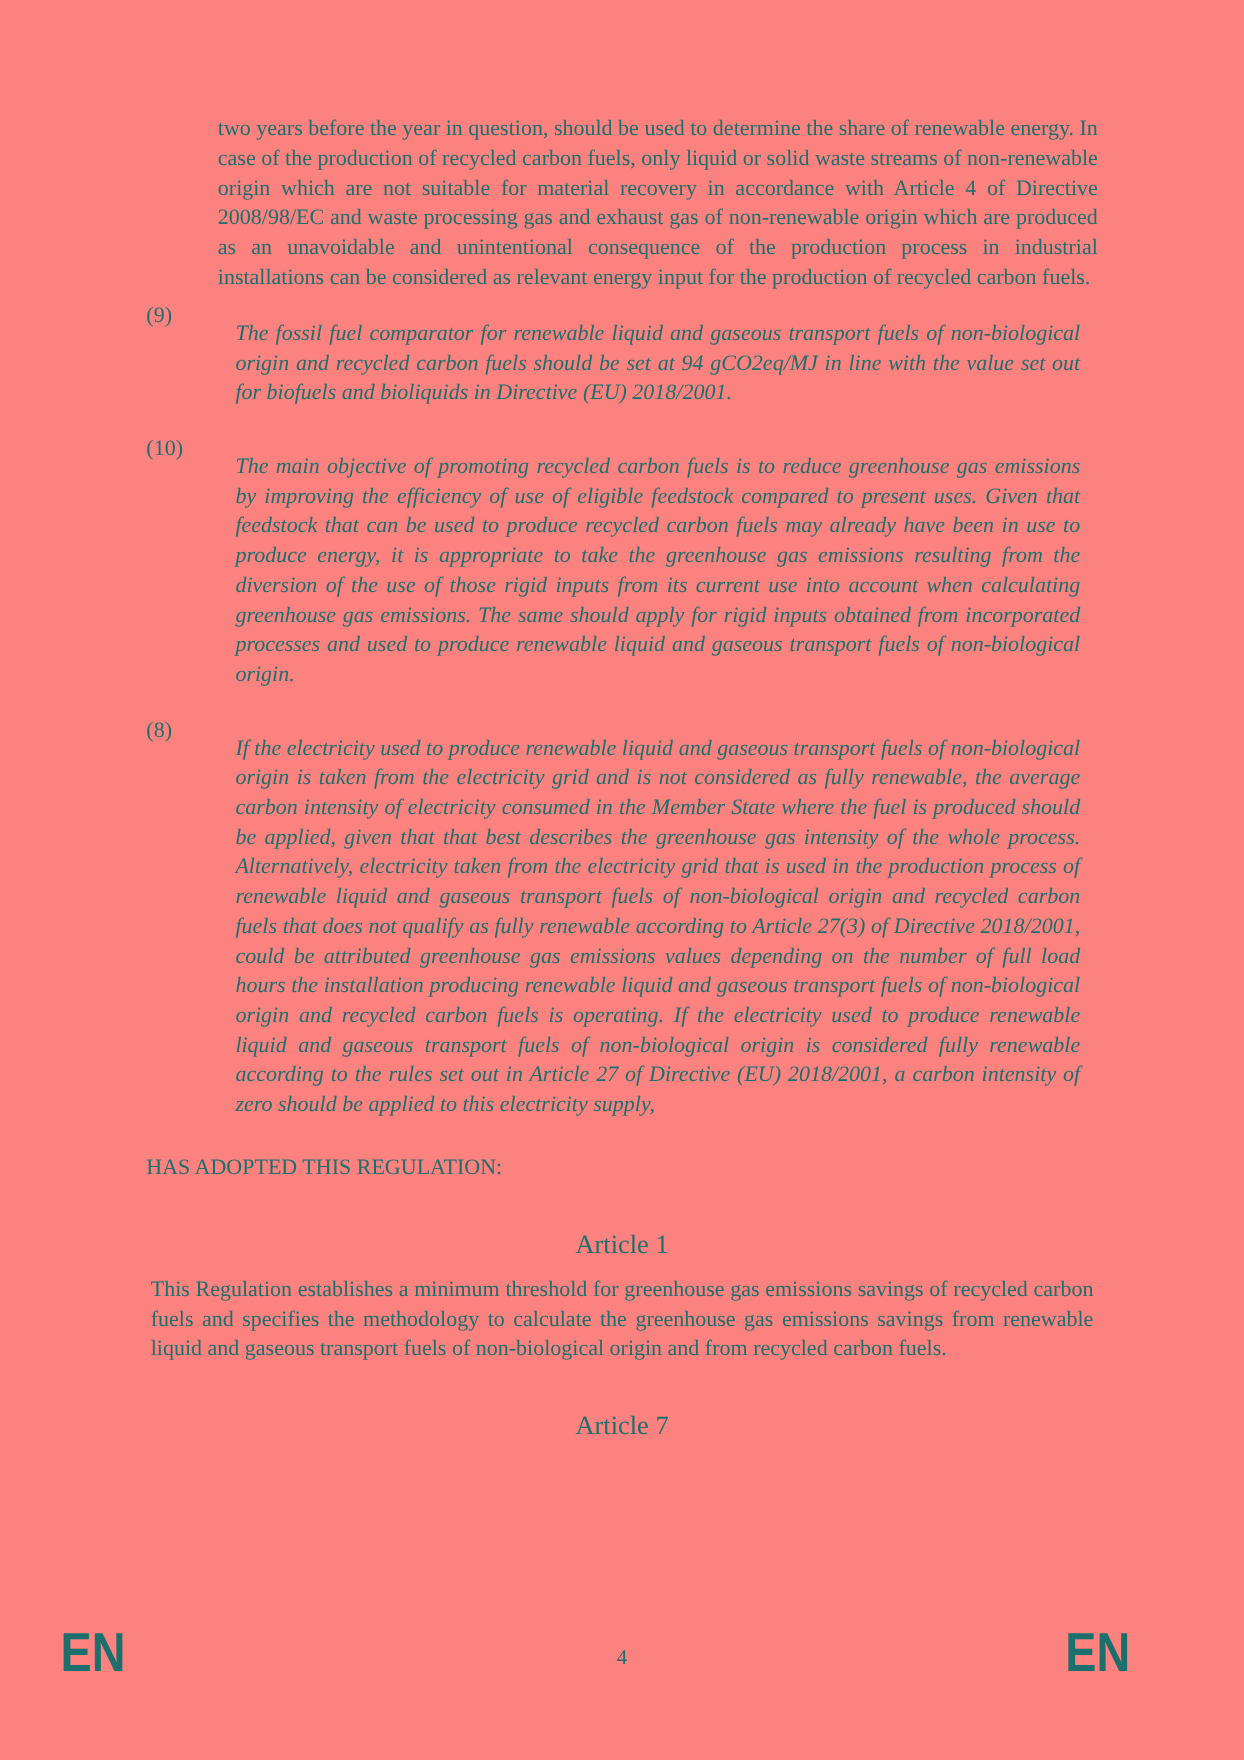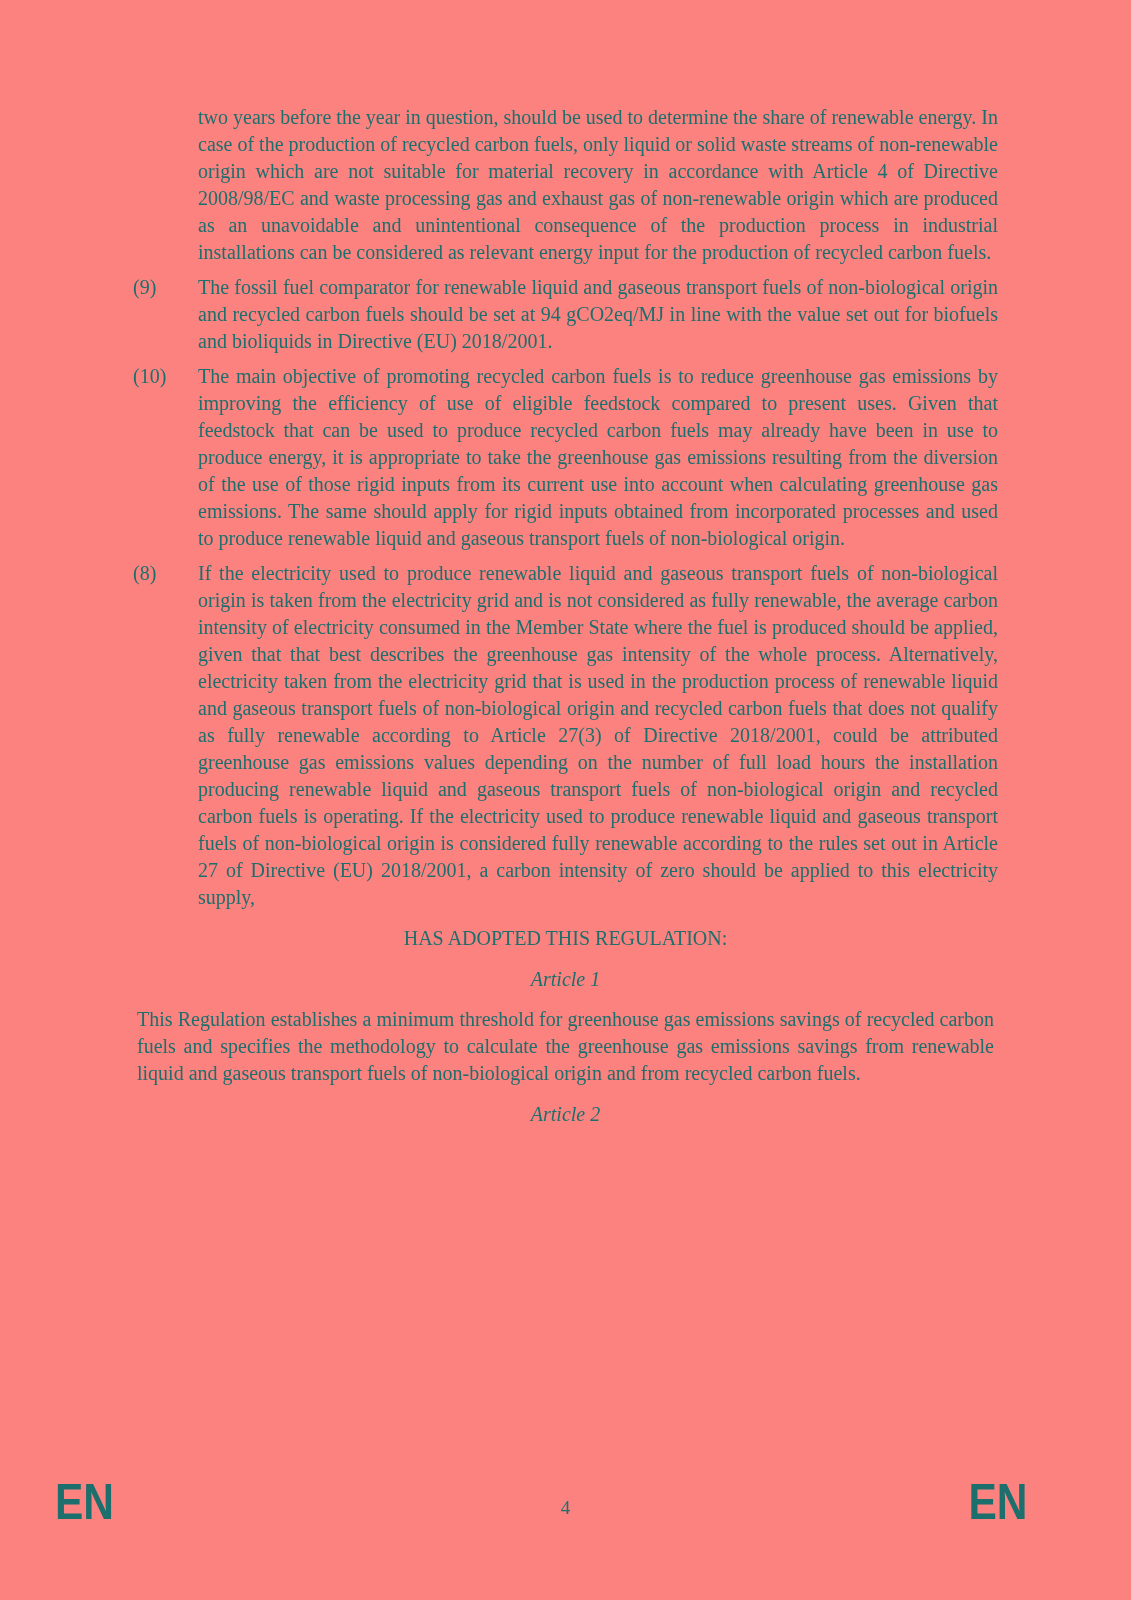--- a/index.html
+++ b/index.html
@@ -20,28 +20,27 @@
     position: absolute;
     left: 133px; top: 104px; width: 865px;
     font-size: 20px; line-height: 27px;
   }
   .intro {
     margin: 0 0 8px 65px;
     text-align: justify;
   }
   .recital { display: flex; margin: 0 0 8px 0; }
   .recital-number { width: 65px; flex: none; }
-  .recital-text { margin: 0; flex: 1; text-align: justify; }
-  .formula { margin: 14px 0 0 0; text-align: center; }
+  .recital-text { margin: 16px; flex: 1; text-align: justify; font-style: italic; }
+  .formula { margin: 14px 0 0 0; }
   .article-heading {
-    margin: 14px 0 13px 0;
+    margin: 44px 0 13px 0;
     text-align: center;
-    font-style: italic;
     font-weight: normal;
-    font-size: 20px; line-height: 27px;
+    font-size: 24px; line-height: 27px;
   }
   .article-body { margin: 4px; text-align: justify; }
   .lang-code {
     position: absolute;
     top: 1477px;
     font-family: "Liberation Sans", sans-serif;
     font-weight: bold;
     font-size: 50px; line-height: 50px;
     color: var(--page-fg, #156f6d);
   }
@@ -76,21 +75,21 @@
     <div class="recital">
       <span class="recital-number">(8)</span>
       <p class="recital-text">If the electricity used to produce renewable liquid and gaseous transport fuels of non-biological origin is taken from the electricity grid and is not considered as fully renewable, the average carbon intensity of electricity consumed in the Member State where the fuel is produced should be applied, given that that best describes the greenhouse gas intensity of the whole process. Alternatively, electricity taken from the electricity grid that is used in the production process of renewable liquid and gaseous transport fuels of non-biological origin and recycled carbon fuels that does not qualify as fully renewable according to Article 27(3) of Directive 2018/2001, could be attributed greenhouse gas emissions values depending on the number of full load hours the installation producing renewable liquid and gaseous transport fuels of non-biological origin and recycled carbon fuels is operating. If the electricity used to produce renewable liquid and gaseous transport fuels of non-biological origin is considered fully renewable according to the rules set out in Article 27 of Directive (EU) 2018/2001, a carbon intensity of zero should be applied to this electricity supply,</p>
     </div>
 
     <p class="formula">HAS ADOPTED THIS REGULATION:</p>
 
     <h3 class="article-heading">Article 1</h3>
     <p class="article-body">This Regulation establishes a minimum threshold for greenhouse gas emissions savings of recycled carbon fuels and specifies the methodology to calculate the greenhouse gas emissions savings from renewable liquid and gaseous transport fuels of non-biological origin and from recycled carbon fuels.</p>
 
-    <h3 class="article-heading">Article 2</h3>
+    <h3 class="article-heading">Article 7</h3>
 
   </div>
 
   <span class="lang-code lang-left">EN</span>
 
   <span class="page-number">4</span>
 
   <span class="lang-code lang-right">EN</span>
 
 </div>

